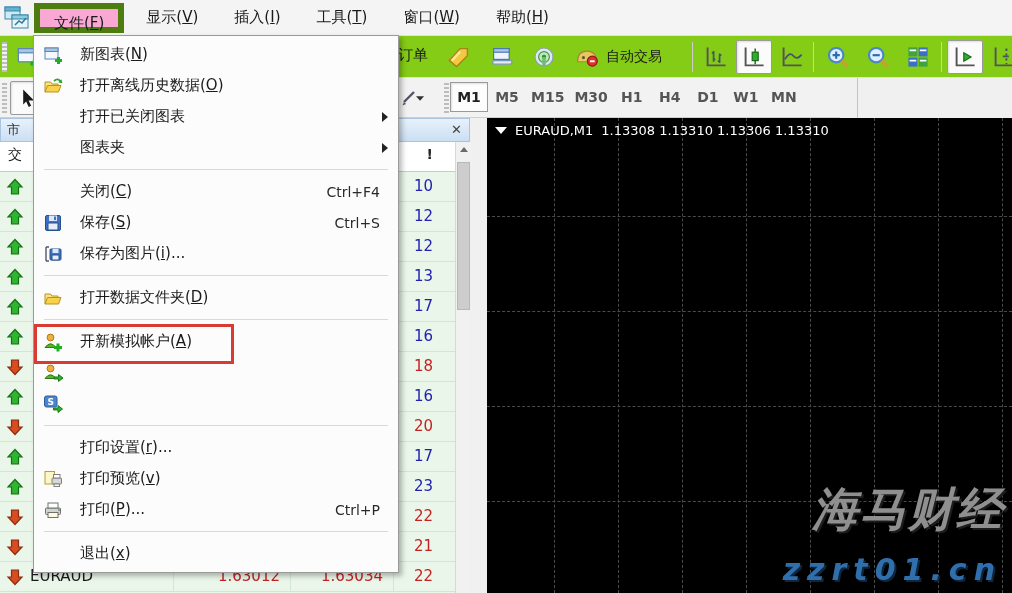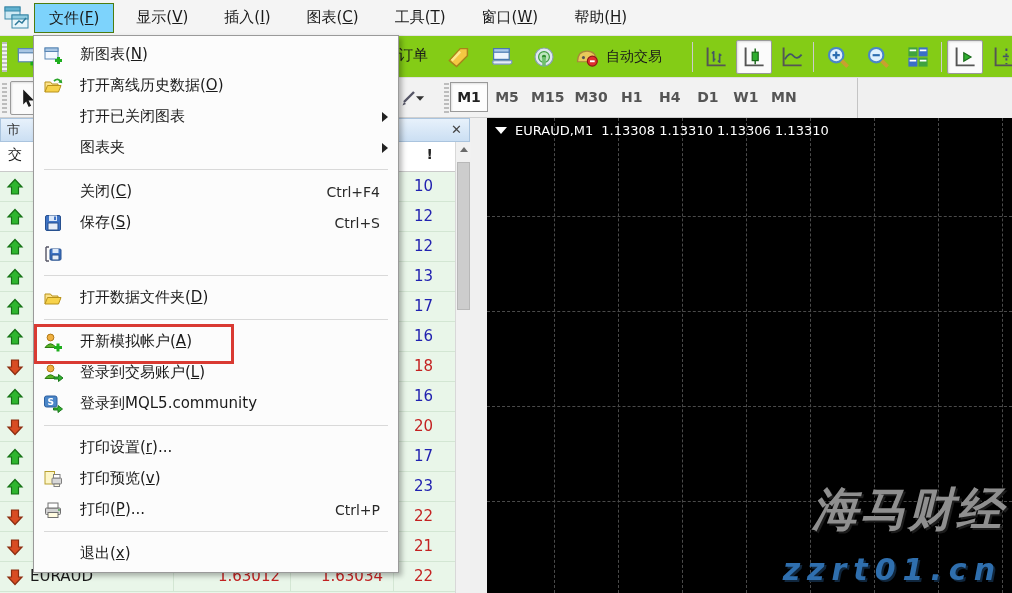--- a/index.html
+++ b/index.html
@@ -5,21 +5,21 @@
   * { margin:0; padding:0; box-sizing:border-box; }
   html,body { width:1012px; height:593px; }
   body { font-family:"DejaVu Sans","Liberation Sans",sans-serif; background:#f0f0f0; overflow:hidden; position:relative; }
   #root { position:absolute; inset:0; width:1012px; height:593px; background:#f0f0f0; overflow:hidden; }
 
   
   .menubar { position:absolute; left:0; top:0; width:1012px; height:36px; background:#f4f4f4; border-bottom:1px solid #e2e2e2; }
   .app-icon { position:absolute; left:3px; top:4px; width:28px; height:28px; }
   .mb-items { position:absolute; left:34px; top:2px; height:32px; display:flex; align-items:center; }
   .mb-item { height:30px; line-height:28px; padding:0 14px; margin-right:8px; font-size:15px; color:#1a1a1a; cursor:default; }
-  .mb-item.active { border:1px solid #4d7c0f; background:#7dd3fc; }
+  .mb-item.active { border:6px solid #4d7c0f; background:#f9a8d4; }
 
   
   .toolbar1 { position:absolute; left:0; top:36px; width:1012px; height:42px; background:#84cc16; border-bottom:1px solid #e0e0e0; }
   .toolbar2 { position:absolute; left:0; top:78px; width:840px; height:40px; background:#f2f2f2; border-bottom:1px solid #cfcfcf; }
   .grip { position:absolute; top:6px; width:5px; height:30px;
           background:repeating-linear-gradient(180deg,#bdbdbd 0 2px,#f2f2f2 2px 4px); }
   .tbtn { position:absolute; top:4px; width:36px; height:34px; display:flex; align-items:center; justify-content:center; border:1px solid transparent; border-radius:2px; }
   .tbtn.pressed { background:#fbfbfb; border:1px solid #9a9a9a; box-shadow:inset 1px 1px 2px rgba(0,0,0,.12); }
   .tbtn svg { width:24px; height:24px; }
   .tsep { position:absolute; top:6px; width:1px; height:30px; background:#cccccc; }
@@ -91,21 +91,20 @@
         <rect x="2" y="3" width="15" height="4" fill="#62b2d0" stroke="#3a88a8"></rect>
         <rect x="9" y="11" width="16" height="13" fill="#e8f6fb" stroke="#3a88a8"></rect>
         <rect x="9" y="11" width="16" height="4" fill="#8fcbe0" stroke="#3a88a8"></rect>
         <path d="M12 21 l4-4 3 2 4-5" fill="none" stroke="#2f7a9a" stroke-width="1.5"></path>
       </svg>
     </div>
     <div class="mb-items" id="mb-items">
         <div class="mb-item active">文件(<u>F</u>)</div>
         <div class="mb-item">显示(<u>V</u>)</div>
         <div class="mb-item">插入(<u>I</u>)</div>
-        <div class="mb-item">图表(<u>C</u>)</div>
         <div class="mb-item">工具(<u>T</u>)</div>
         <div class="mb-item">窗口(<u>W</u>)</div>
         <div class="mb-item">帮助(<u>H</u>)</div>
       </div>
   </div>
 
   <div class="toolbar1">
     <div class="grip" style="left:2px"></div>
     <div class="tbtn" style="left:10px">
       <svg viewBox="0 0 20 20">
@@ -502,20 +501,21 @@
       </div>
       <div class="menu-item">
         <span class="mi-icon">
           <svg viewBox="0 0 20 20">
             <path d="M3 3 v14 M3 3 h3 M3 17 h3" stroke="#556" fill="none" stroke-width="1.4"></path>
             <rect x="7" y="5" width="11" height="11" rx="1" fill="#3f73c4" stroke="#27508f"></rect>
             <rect x="9.5" y="5" width="6" height="4" fill="#dce8f8"></rect>
             <rect x="9" y="11" width="7" height="5" fill="#e8eef8" stroke="#27508f"></rect>
           </svg>
         </span>
+        <span class="mi-label">保存为图片(<u>i</u>)...</span>
       </div>
       <div class="menu-sep"></div>
       <div class="menu-item">
         <span class="mi-icon">
           <svg viewBox="0 0 20 20">
             <path d="M2 16 V6 h5.5 l1.5 2 H15 v2" fill="#fce28a" stroke="#b8921a"></path>
             <path d="M2 16 l2.5-6.5 H18 L15.5 16 Z" fill="#f7d24a" stroke="#b8921a"></path>
           </svg>
         </span>
         <span class="mi-label">打开数据文件夹(<u>D</u>)</span>
@@ -535,31 +535,29 @@
         <span class="mi-label">开新模拟帐户(<u>A</u>)</span>
       </div>
       <div class="menu-item">
         <span class="mi-icon">
           <svg viewBox="0 0 20 20">
             <circle cx="7.5" cy="5.5" r="3.4" fill="#f0b040" stroke="#b07818"></circle>
             <path d="M2 15.5 q5.5-7.5 11 0 Z" fill="#59b526" stroke="#2f7a12"></path>
             <path d="M11 14 h4.5 v-2.5 L20 15 l-4.5 3.5 V16 H11 Z" fill="#2fae2f" stroke="#1c7a1c"></path>
           </svg>
         </span>
-        <span class="mi-label">登录到交易账户(<u>L</u>)</span>
       </div>
       <div class="menu-item">
         <span class="mi-icon">
           <svg viewBox="0 0 20 20">
             <rect x="1.5" y="2" width="12.5" height="11" rx="2" fill="#4a86c8" stroke="#2c5f9e"></rect>
             <text x="7.8" y="11" font-size="9" font-weight="bold" fill="#fff" text-anchor="middle">S</text>
             <path d="M10.5 14 h4.5 v-2.5 L19.5 15 l-4.5 3.5 V16 h-4.5 Z" fill="#2fae2f" stroke="#1c7a1c"></path>
           </svg>
         </span>
-        <span class="mi-label">登录到MQL5.community</span>
       </div>
       <div class="menu-sep"></div>
       <div class="menu-item">
         <span class="mi-icon"></span>
         <span class="mi-label">打印设置(<u>r</u>)...</span>
       </div>
       <div class="menu-item">
         <span class="mi-icon">
           <svg viewBox="0 0 20 20">
             <rect x="2" y="2.5" width="9.5" height="12.5" fill="#fdf6c8" stroke="#b8a030"></rect>

